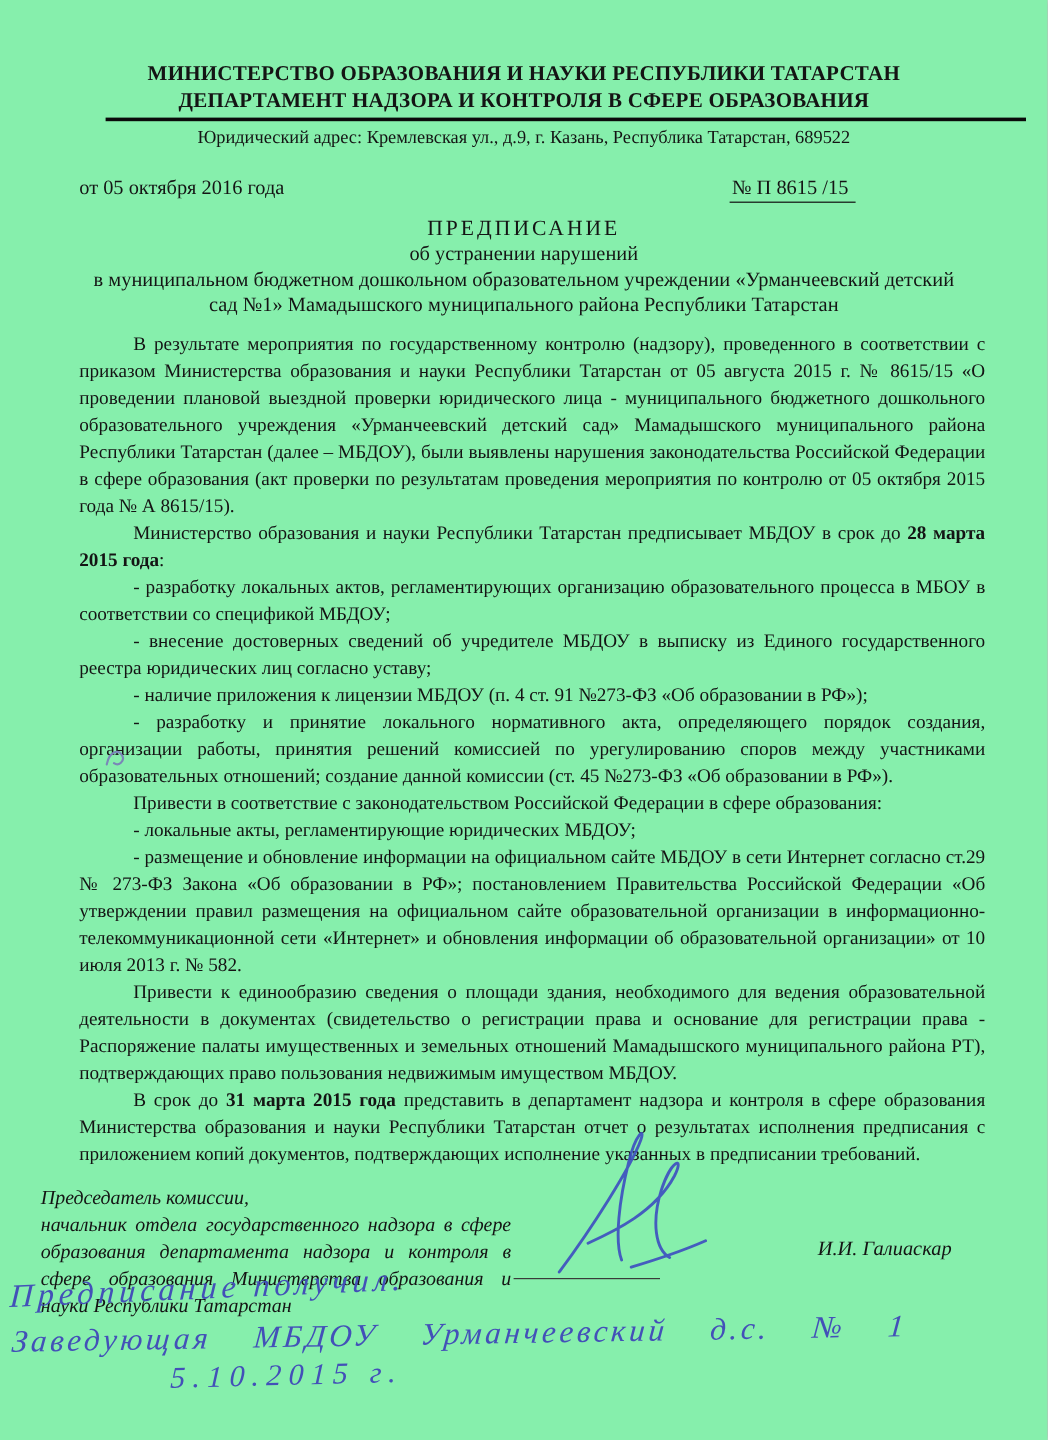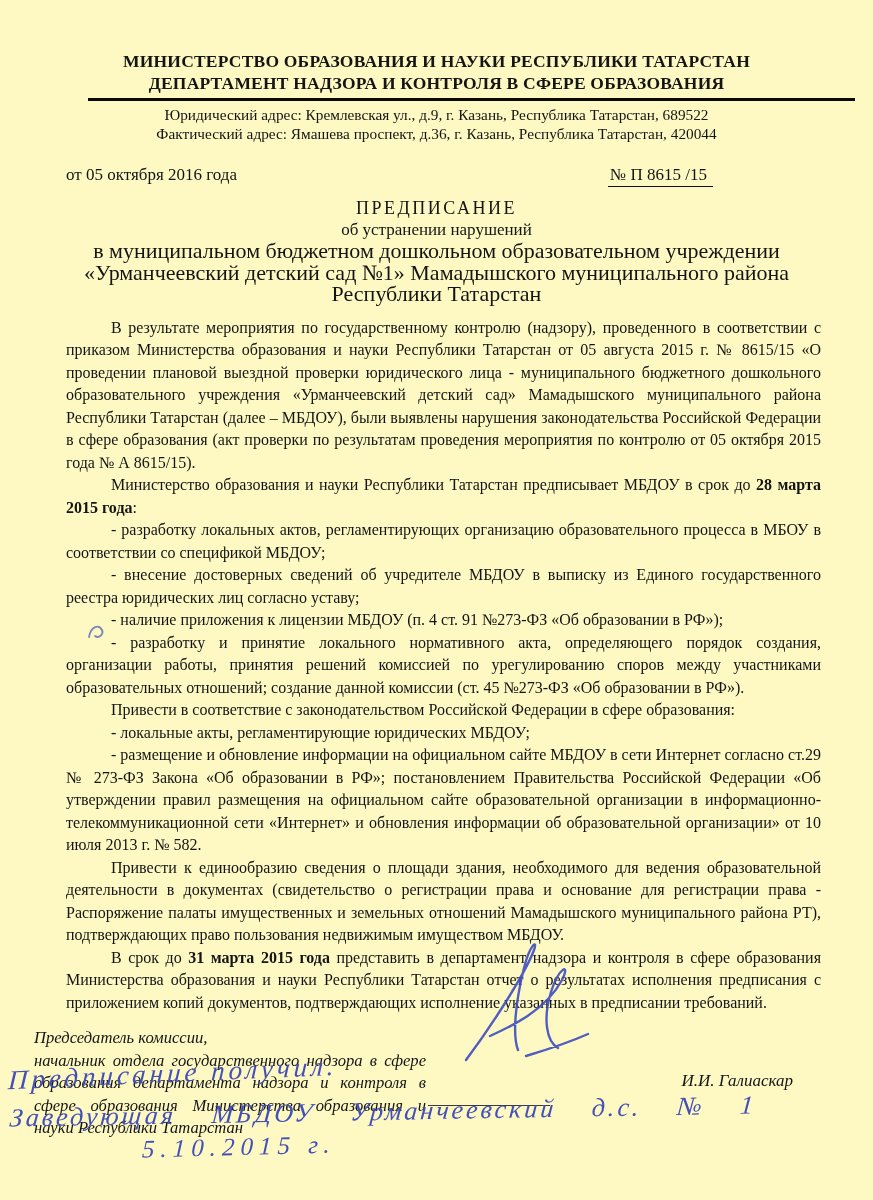--- a/index.html
+++ b/index.html
@@ -1,21 +1,21 @@
 <!DOCTYPE html>
 <html><head>
 <meta charset="utf-8">
 <style>
   html, body { margin: 0; padding: 0; background: #d8d8d4; }
   .page {
     position: relative;
     width: 873px;
     height: 1200px;
     margin: 0 auto;
-    background: #fef9c3;
+    background: #86efac;
     box-shadow: 0 0 6px rgba(0,0,0,.35);
     font-family: "Liberation Serif", serif;
     color: #141414;
     overflow: hidden;
   }
   
   .doc-header { padding-top: 50px; text-align: center; }
   .org-line { font-weight: bold; font-size: 17.5px; line-height: 22px; letter-spacing: .2px; }
   .header-rule { border: 0; border-top: 3px solid #0a0a0a; margin: 4px 18px 5px 88px; }
   .addr-line { font-size: 15.3px; line-height: 18.5px; }
@@ -23,21 +23,21 @@
   .meta-row {
     margin: 22px 52px 0 66px;
     display: flex; justify-content: space-between; align-items: baseline;
     font-size: 17px;
   }
   .doc-number { margin-right: 108px; border-bottom: 1.5px solid #111; padding: 0 6px 1px 2px; }
   
   .doc-title { text-align: center; margin-top: 10px; padding: 0 64px; }
   .title-main { font-size: 18px; letter-spacing: 2.5px; line-height: 22px; }
   .title-sub { font-size: 17px; line-height: 21px; }
-  .title-org { font-size: 22px; line-height: 21.5px; }
+  .title-org { font-size: 17px; line-height: 21.5px; }
   
   .doc-body { margin: 12px 52px 0 66px; font-size: 16px; line-height: 22.5px; text-align: justify; }
   .doc-body p { margin: 0; text-indent: 45px; }
   
   .sig-block { position: relative; margin: 13px 52px 0 34px; height: 130px; font-style: italic; }
   .sig-pos { width: 392px; font-size: 16.6px; line-height: 22.6px; text-align: justify; }
   .sig-pos .first { text-align: left; }
   .sig-name { position: absolute; right: 28px; top: 44px; font-size: 17px; }
   .sig-line { position: absolute; left: 394px; top: 78px; width: 122px; border-bottom: 1.5px solid #3a3a3a; }
   .signature-scribble { position: absolute; left: 438px; top: 938px; pointer-events: none; }
@@ -56,21 +56,20 @@
 </head>
 <body>
 
 <div class="page">
 
   <div class="doc-header">
     <div class="org-line">МИНИСТЕРСТВО ОБРАЗОВАНИЯ И НАУКИ РЕСПУБЛИКИ ТАТАРСТАН</div>
     <div class="org-line">ДЕПАРТАМЕНТ НАДЗОРА И КОНТРОЛЯ В СФЕРЕ ОБРАЗОВАНИЯ</div>
     <hr class="header-rule">
     <div class="addr-line">Юридический адрес: Кремлевская ул., д.9, г. Казань, Республика Татарстан, 689522</div>
-    <div class="addr-line">Фактический адрес: Ямашева проспект, д.36, г. Казань, Республика Татарстан, 420044</div>
   </div>
 
   <div class="meta-row">
     <span>от 05 октября 2016 года</span>
     <span class="doc-number">№ П 8615 /15</span>
   </div>
 
   <div class="doc-title">
     <div class="title-main">ПРЕДПИСАНИЕ</div>
     <div class="title-sub">об устранении нарушений</div>

